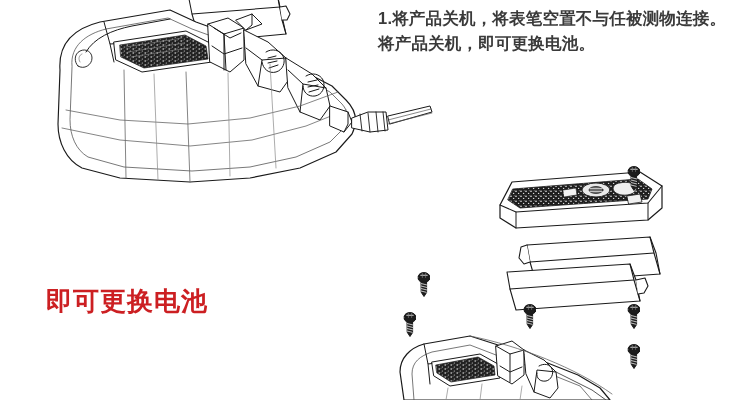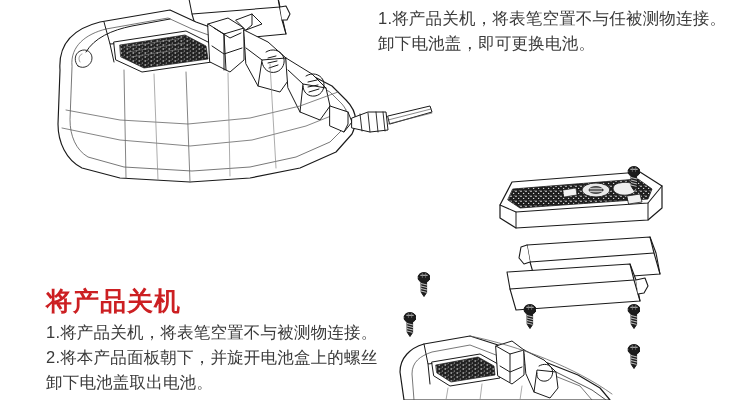--- a/index.html
+++ b/index.html
@@ -54,21 +54,21 @@
     position: absolute;
     left: 46px;
     top: 285px;
     font-size: 26px;
     font-weight: bold;
     line-height: 32px;
     color: #cc1f22;
     letter-spacing: 1px;
     white-space: nowrap;
   }
-  .text-line { display: block; }
+  .text-line { display: block; font-weight: bold; }
 </style>
 </head>
 <body>
 
 <div id="page">
 
   <div class="art">
     <svg width="750" height="400" viewBox="0 0 750 400" xmlns="http://www.w3.org/2000/svg">
       <defs>
         <pattern id="speckle" width="6" height="4" patternUnits="userSpaceOnUse">
@@ -232,24 +232,19 @@
           <path d="M480,400 L482,384" stroke="#888" stroke-width="0.7"></path>
           <path d="M520,400 L522,386" stroke="#888" stroke-width="0.7"></path>
         </g>
 
       </g>
     </svg>
   </div>
 
   <div class="text-block" id="instructions-top">
     <span class="text-line">1.将产品关机，将表笔空置不与任被测物连接。</span>
-    <span class="text-line">卸下电池盖，即可更换电池。</span>
+    <span class="text-line">将产品关机，即可更换电池。</span>
   </div>
 
-  <div class="section-heading">将产品关机</div>
-
-  <div class="text-block" id="instructions-bottom">
-    <span class="text-line">1.将产品关机，将表笔空置不与被测物连接。</span>
-    <span class="text-line">2.将本产品面板朝下，并旋开电池盒上的螺丝</span>
-    <span class="text-line">卸下电池盖取出电池。</span>
-  </div>
+  <div class="section-heading">即可更换电池</div>
+
 
 </div>
 
 </body></html>

